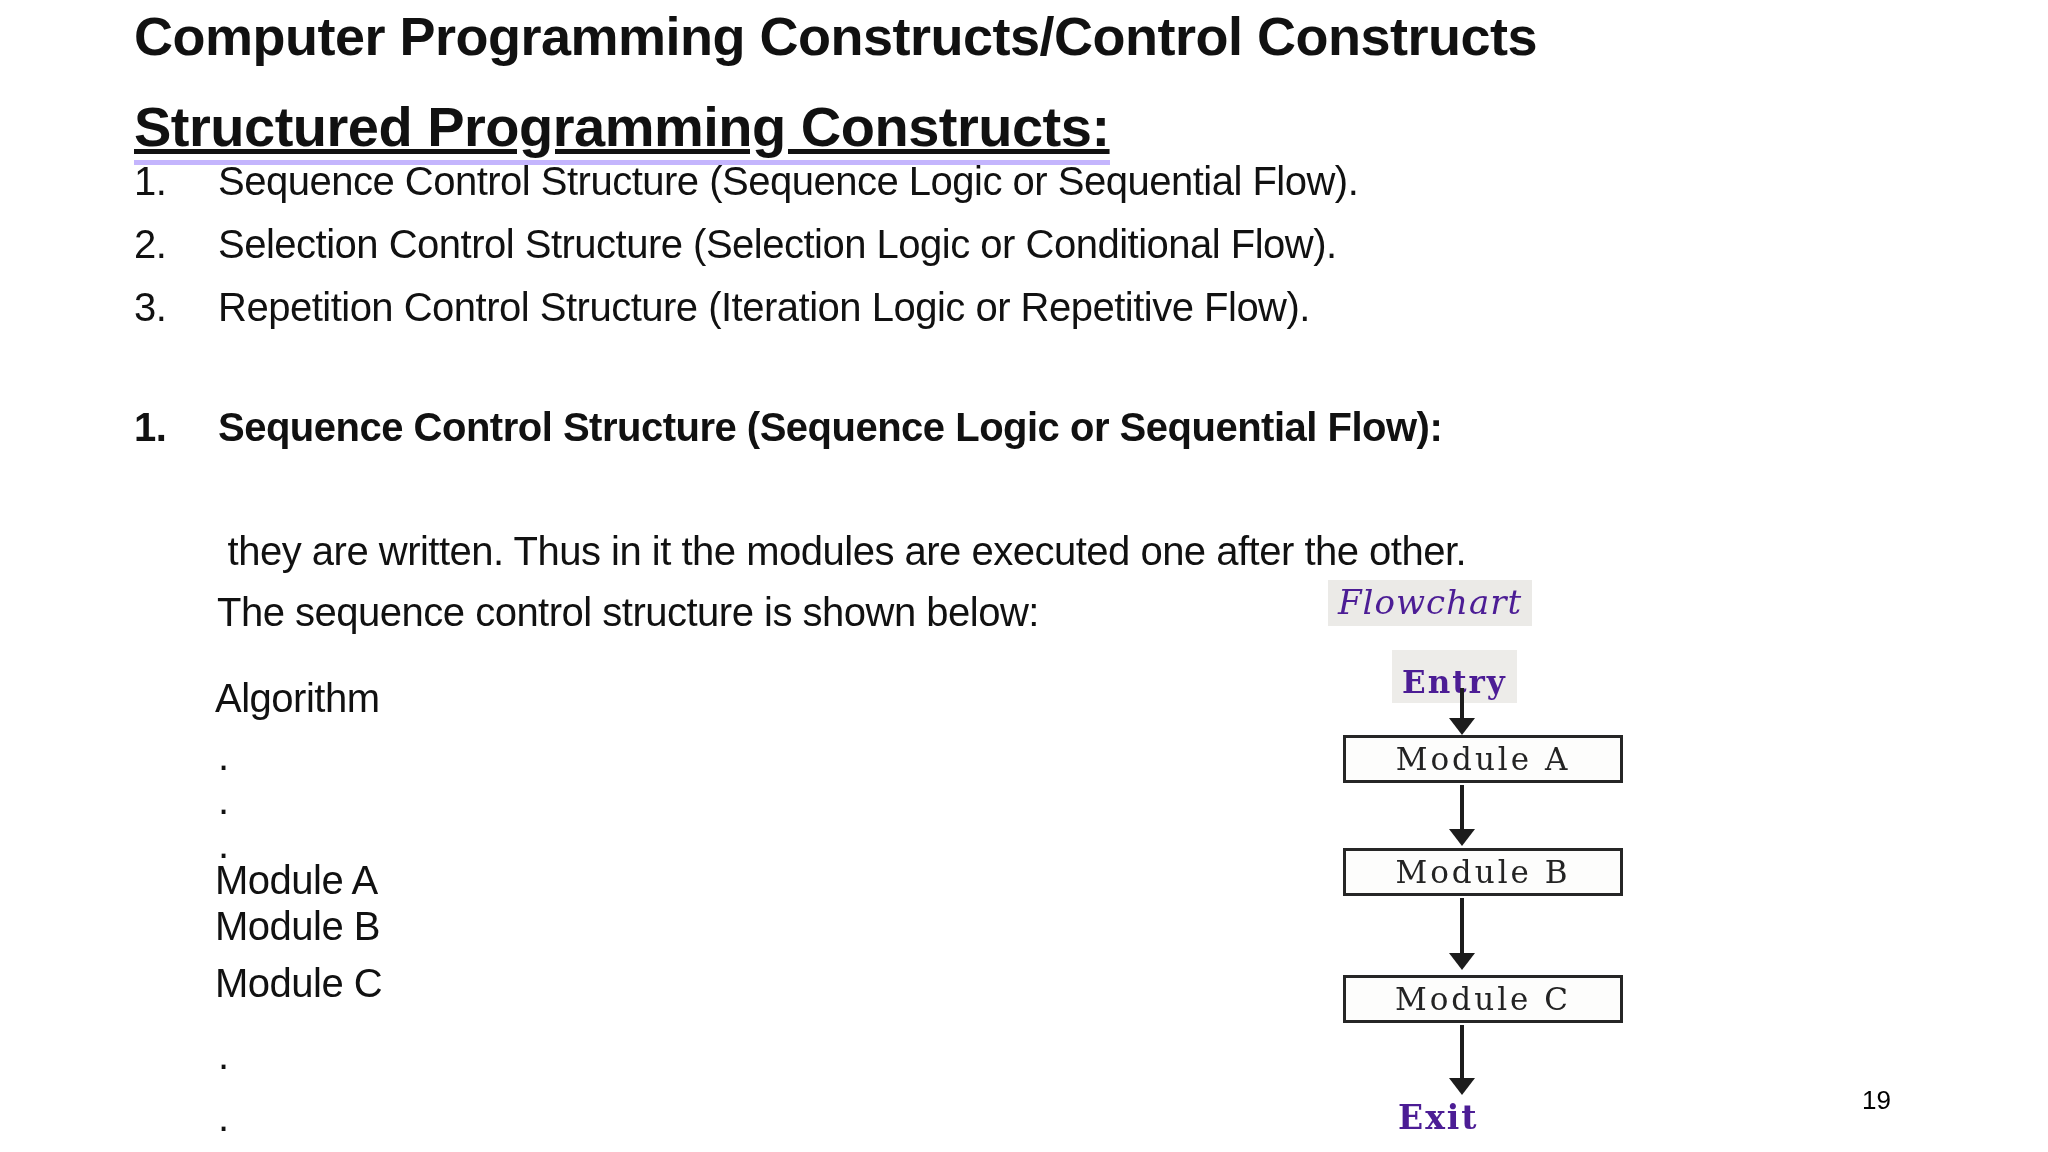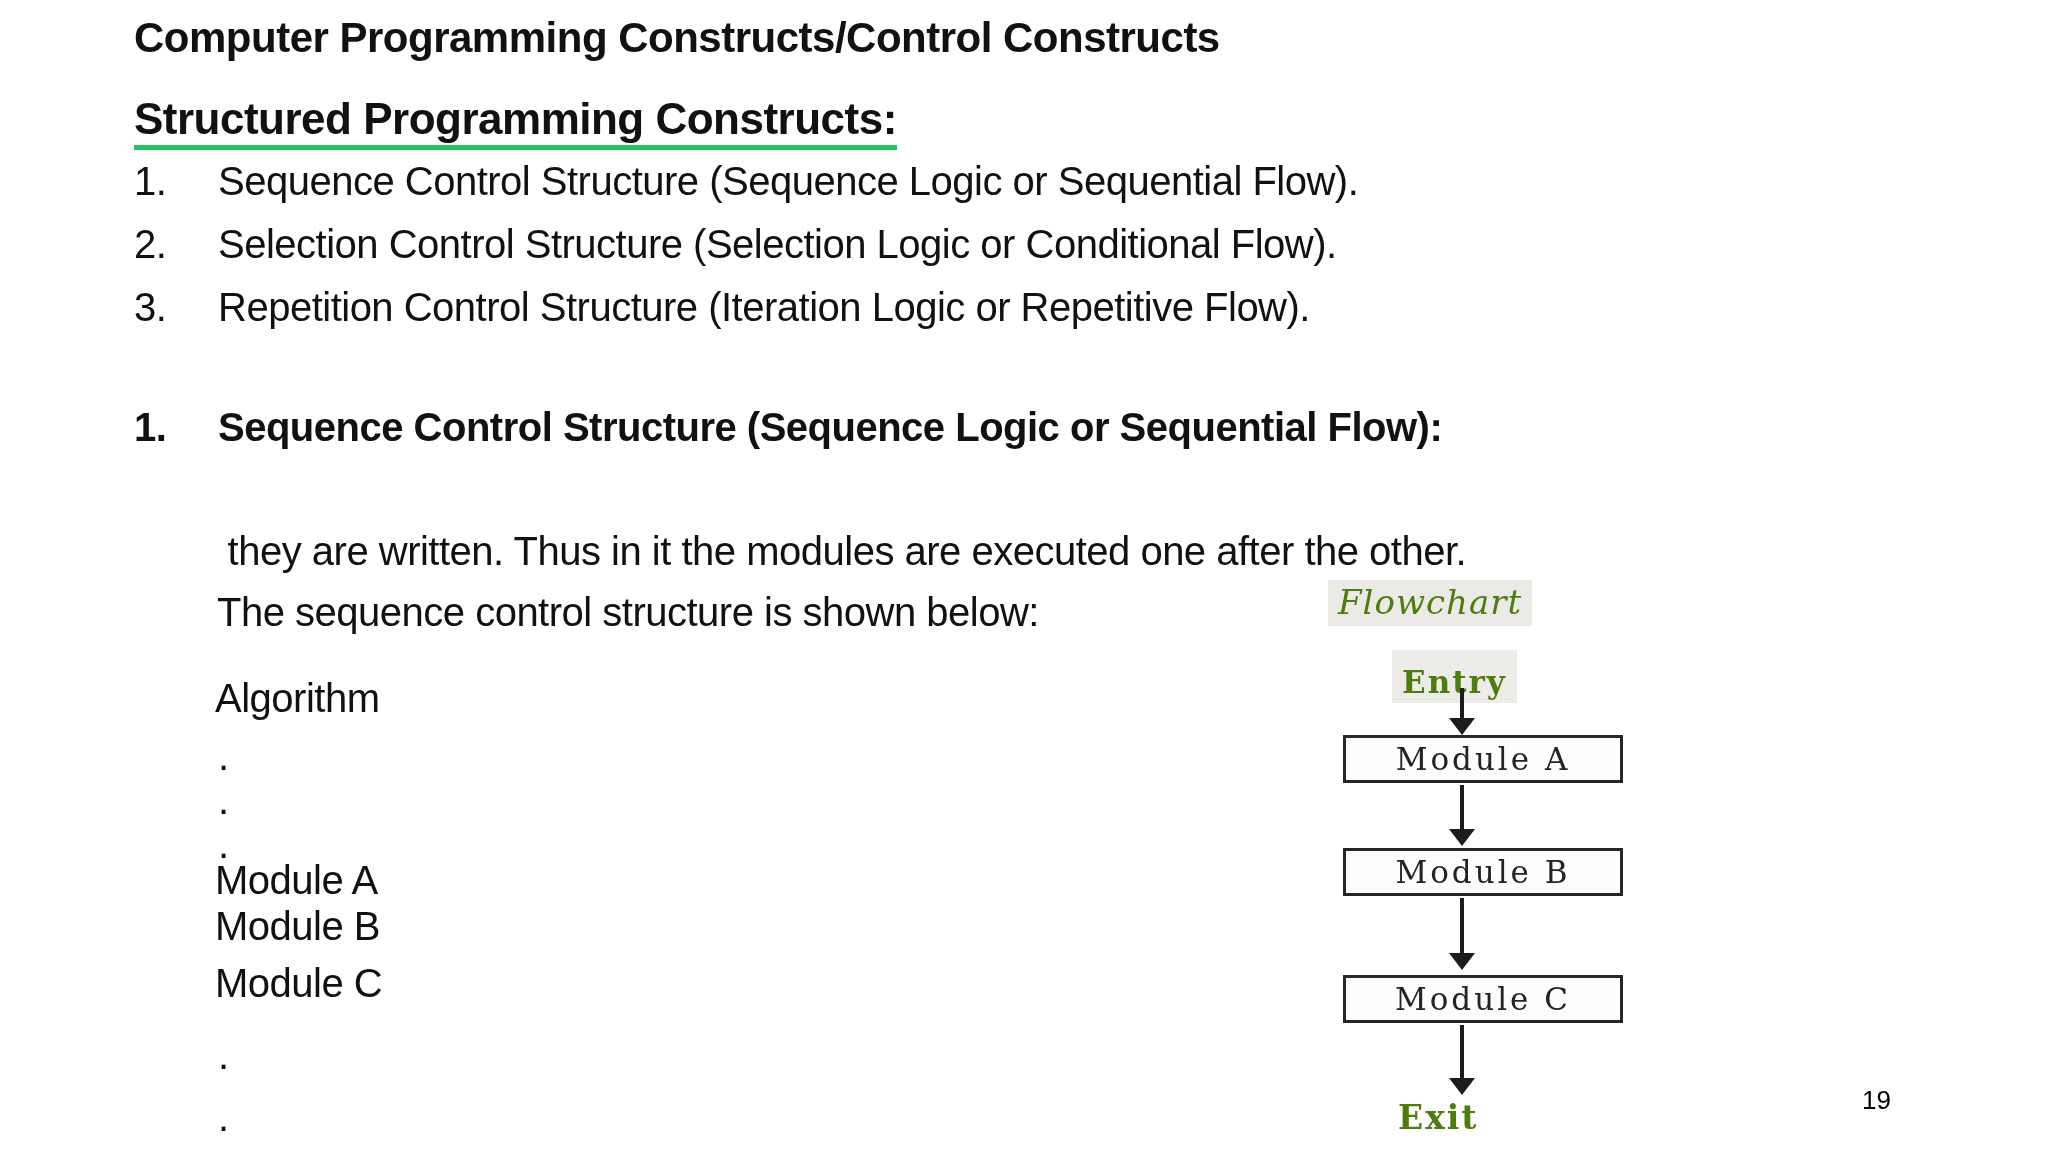--- a/index.html
+++ b/index.html
@@ -9,50 +9,51 @@
     height: 1152px;
     background: #ffffff;
     overflow: hidden;
     font-family: "Liberation Sans", sans-serif;
     color: #111111;
   }
   .abs { position: absolute; }
 
   
   .title {
-    left: 134px; top: 14px;
-    font-size: 42px; font-weight: 700;
+    left: 134px; top: 5px;
+    font-size: 54px; font-weight: 700;
     letter-spacing: -0.5px;
     white-space: pre;
   }
   .heading {
     left: 134px; top: 94px;
-    font-size: 44px; font-weight: 700;
+    font-size: 56px; font-weight: 700;
     letter-spacing: -0.5px;
-    border-bottom: 5px solid #22c55e;
+    border-bottom: 5px solid #c4b5fd;
     padding-bottom: 1px;
     white-space: pre;
+    text-decoration: underline;
   }
   .row { height: 50px; font-size: 40px; letter-spacing: -0.5px; white-space: pre; }
   .row .num  { position: absolute; left: 134px; top: 0; }
   .row .txt  { position: absolute; left: 218px; top: 0; }
   .row.bold  { font-weight: 700; }
 
   .bodyline { left: 217px; font-size: 40px; letter-spacing: -0.5px; white-space: pre; }
 
   .algoline { left: 215px; font-size: 40px; letter-spacing: -0.5px; white-space: pre; }
   .dot { left: 218px; font-size: 40px; line-height: 46px; font-weight: 400; }
 
   .pagenum {
     left: 1862px; top: 1085px;
     font-size: 26px; color: #000000;
   }
 
   
-  .scan { font-family: "DejaVu Serif", serif; color: #4d7c0f; }
+  .scan { font-family: "DejaVu Serif", serif; color: #4c1d95; }
   .fc-title {
     left: 1328px; top: 580px;
     font-size: 34px; font-style: italic;
     background: #ebeae7;
     padding: 2px 10px 4px 10px;
     letter-spacing: 1px;
   }
   .fc-entry {
     left: 1392px; top: 650px;
     font-size: 31px; font-weight: 700;

